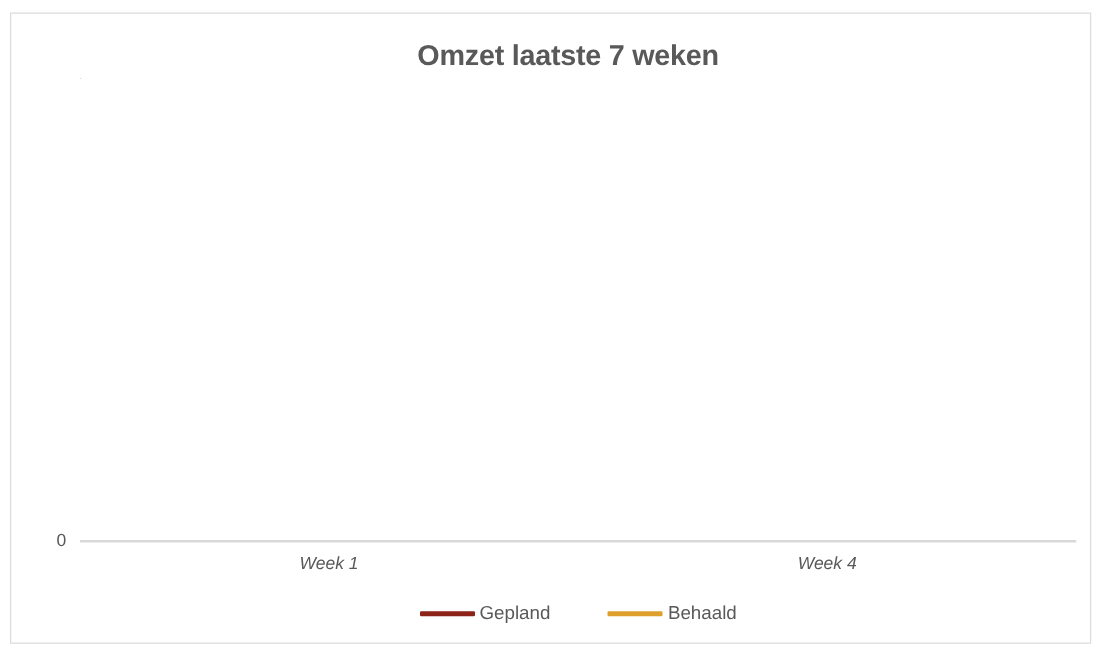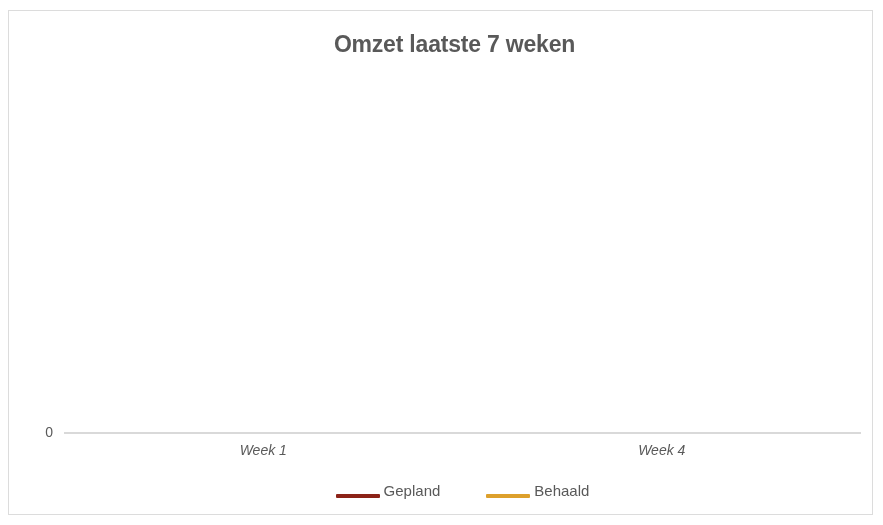--- a/index.html
+++ b/index.html
@@ -125,21 +125,21 @@
     left: 55px;
     top: 472px;
     width: 797px;
     display: flex;
     justify-content: center;
     align-items: center;
     gap: 46px;
   }
   .legend-item {
     display: flex;
-    align-items: flex-end;
+    align-items: center;
     gap: 4px;
   }
   .legend-swatch {
     display: block;
     width: 44px;
     height: 4px;
     border-radius: 1px;
   }
   .legend-label {
     font-size: 15px;

